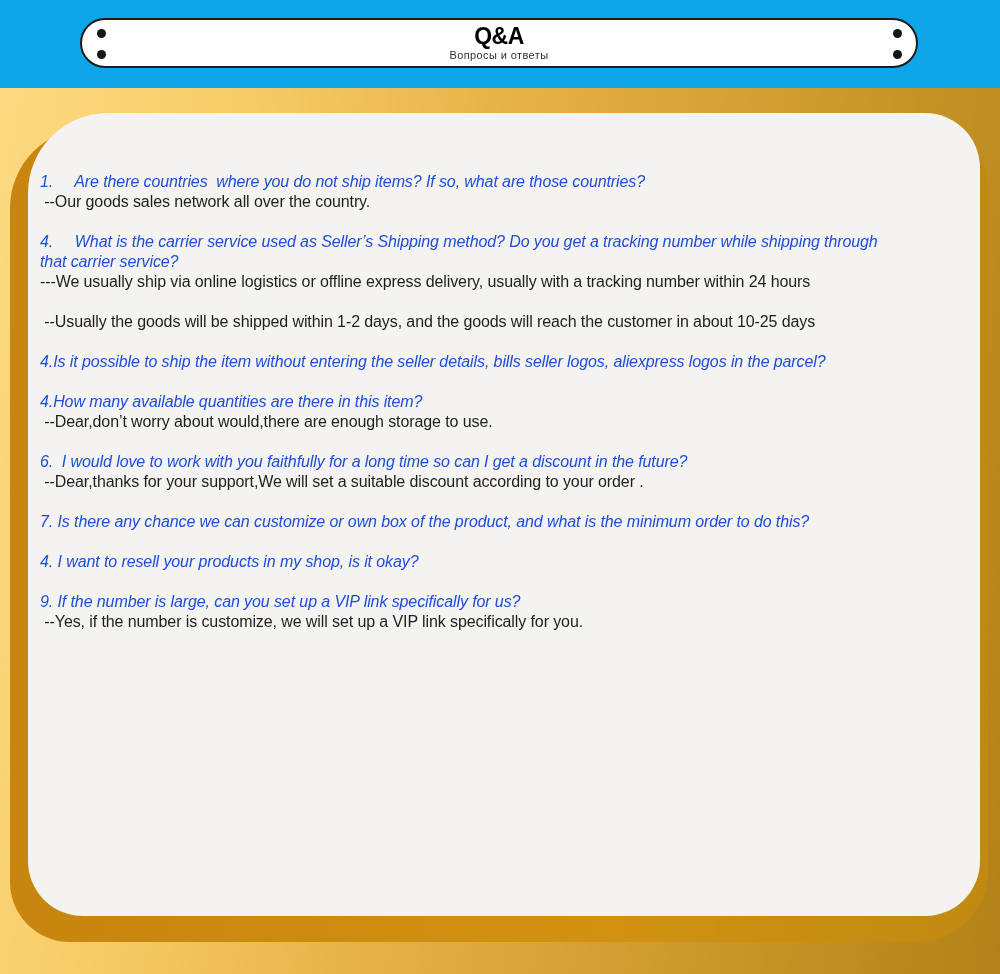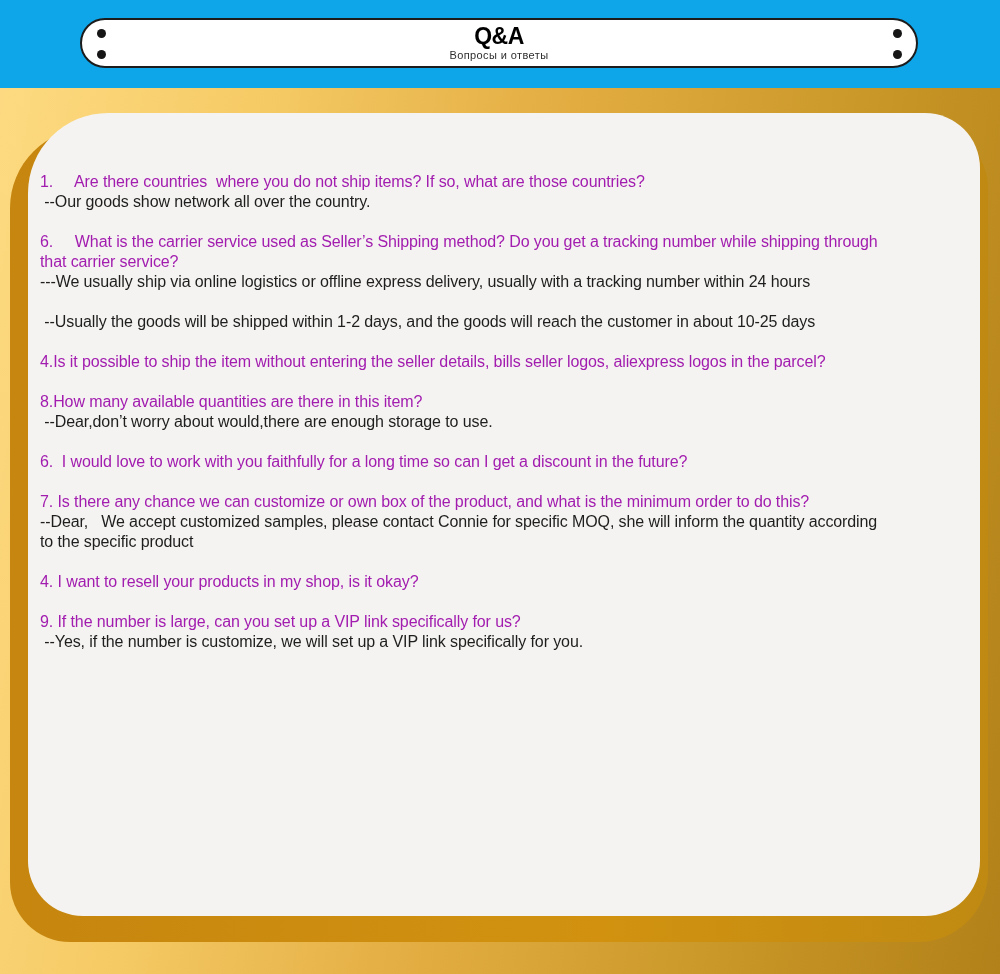--- a/index.html
+++ b/index.html
@@ -71,21 +71,21 @@
   }
 
   .qa-item { margin:0 0 20px 0; }
   .q, .a {
     margin:0;
     font-size:16px;
     line-height:20px;
     letter-spacing:-0.1px;
     white-space:pre-wrap;
   }
-  .q { color:#a21caf; }
+  .q { color:#1d4ed8;font-style:italic; }
   .a { color:#1e1e1e; }
 </style>
 </head>
 <body>
 
 <div class="top-band">
   <div class="pill">
     <div class="pill-title">Q&amp;A</div>
     <div class="pill-sub">Вопросы и ответы</div>
   </div>
@@ -94,44 +94,43 @@
   <span class="dot dot-r1"></span>
   <span class="dot dot-r2"></span>
 </div>
 
 <div class="gold-bg"></div>
 <div class="amber-layer"></div>
 
 <div class="panel">
   <div class="qa-item">
     <p class="q">1.     Are there countries  where you do not ship items? If so, what are those countries?</p>
-    <p class="a"> --Our goods show network all over the country.</p>
+    <p class="a"> --Our goods sales network all over the country.</p>
   </div>
   <div class="qa-item">
-    <p class="q">6.     What is the carrier service used as Seller’s Shipping method? Do you get a tracking number while shipping through
+    <p class="q">4.     What is the carrier service used as Seller’s Shipping method? Do you get a tracking number while shipping through
 that carrier service?</p>
     <p class="a">---We usually ship via online logistics or offline express delivery, usually with a tracking number within 24 hours</p>
   </div>
   <div class="qa-item">
     <p class="a"> --Usually the goods will be shipped within 1-2 days, and the goods will reach the customer in about 10-25 days</p>
   </div>
   <div class="qa-item">
     <p class="q">4.Is it possible to ship the item without entering the seller details, bills seller logos, aliexpress logos in the parcel?</p>
   </div>
   <div class="qa-item">
-    <p class="q">8.How many available quantities are there in this item?</p>
+    <p class="q">4.How many available quantities are there in this item?</p>
     <p class="a"> --Dear,don’t worry about would,there are enough storage to use.</p>
   </div>
   <div class="qa-item">
     <p class="q">6.  I would love to work with you faithfully for a long time so can I get a discount in the future?</p>
+    <p class="a"> --Dear,thanks for your support,We will set a suitable discount according to your order .</p>
   </div>
   <div class="qa-item">
     <p class="q">7. Is there any chance we can customize or own box of the product, and what is the minimum order to do this?</p>
-    <p class="a">--Dear,   We accept customized samples, please contact Connie for specific MOQ, she will inform the quantity according
-to the specific product</p>
   </div>
   <div class="qa-item">
     <p class="q">4. I want to resell your products in my shop, is it okay?</p>
   </div>
   <div class="qa-item">
     <p class="q">9. If the number is large, can you set up a VIP link specifically for us?</p>
     <p class="a"> --Yes, if the number is customize, we will set up a VIP link specifically for you.</p>
   </div>
 </div>
 

